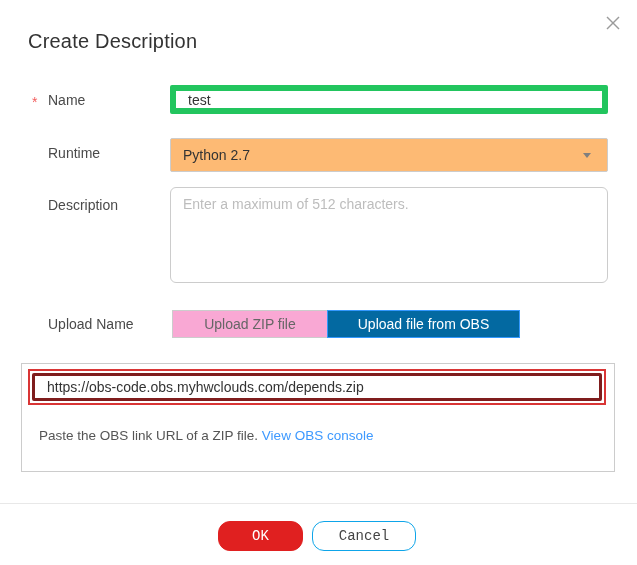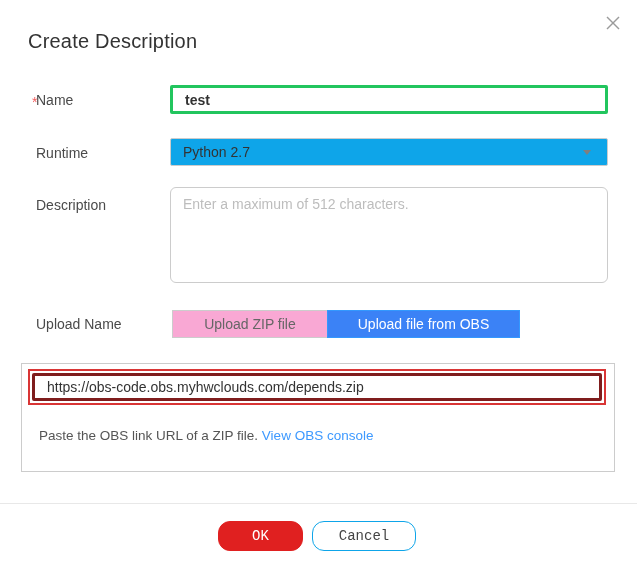--- a/index.html
+++ b/index.html
@@ -30,57 +30,56 @@
     top: 12px;
     width: 22px;
     height: 22px;
     cursor: pointer;
     display: flex;
     align-items: center;
     justify-content: center;
   }
   .form-label {
     position: absolute;
-    left: 36px;
+    left: 48px;
     font-size: 14px;
     color: #4a4a4a;
   }
   .required-marker {
     position: absolute;
     left: 32px;
     top: 94px;
     font-size: 14px;
     color: #f25b5b;
   }
   .text-input {
     position: absolute;
     left: 170px;
     width: 438px;
     box-sizing: border-box;
-    border: 3px solid #22c55e;
+    border: 6px solid #22c55e;
     border-radius: 2px;
     font-family: "Liberation Sans", "DejaVu Sans", sans-serif;
     font-size: 14px;
     color: #333333;
     padding: 2px 12px;
     outline: none;
     background: #fff;
-    font-weight: bold;
   }
   #name-input { top: 85px; height: 29px; }
   .select-box {
     position: absolute;
     left: 170px;
     top: 138px;
     width: 438px;
-    height: 28px;
+    height: 34px;
     box-sizing: border-box;
     border: 1px solid #cccccc;
     border-radius: 2px;
-    background: #0ea5e9;
+    background: #fdba74;
     display: flex;
     align-items: center;
     padding: 0 12px;
     font-size: 14px;
     color: #333333;
     cursor: pointer;
   }
   .select-box .select-value { flex: 1; }
   .triangle-down {
     width: 0; height: 0;
@@ -126,21 +125,21 @@
   }
   .toggle-btn.unselected {
     width: 155px;
     background: #f9a8d4;
     border: 1px solid #cccccc;
     border-right: none;
     color: #666666;
   }
   .toggle-btn.selected {
     width: 193px;
-    background: #3b82f6;
+    background: #0369a1;
     border: 1px solid #3398fe;
     color: #ffffff;
   }
   .obs-panel {
     position: absolute;
     left: 21px;
     top: 363px;
     width: 594px;
     height: 109px;
     box-sizing: border-box;

